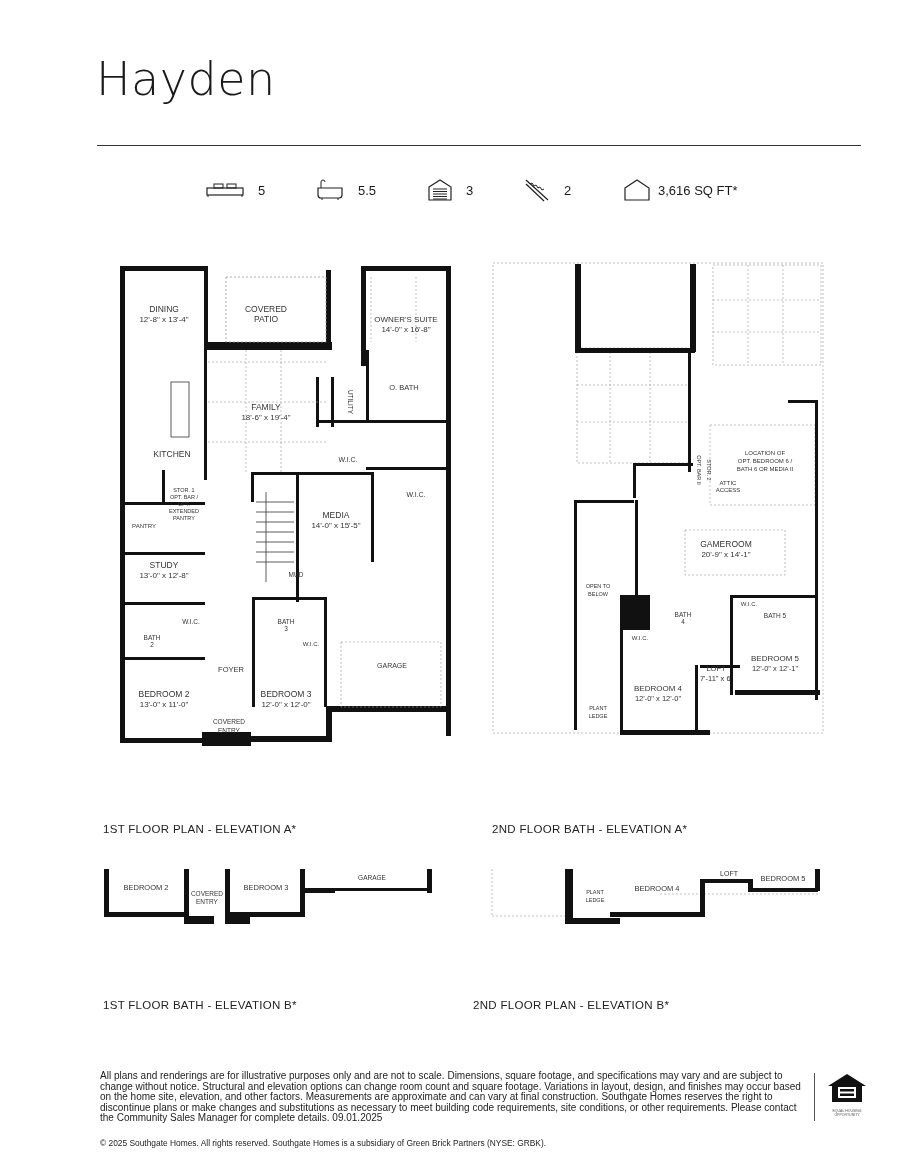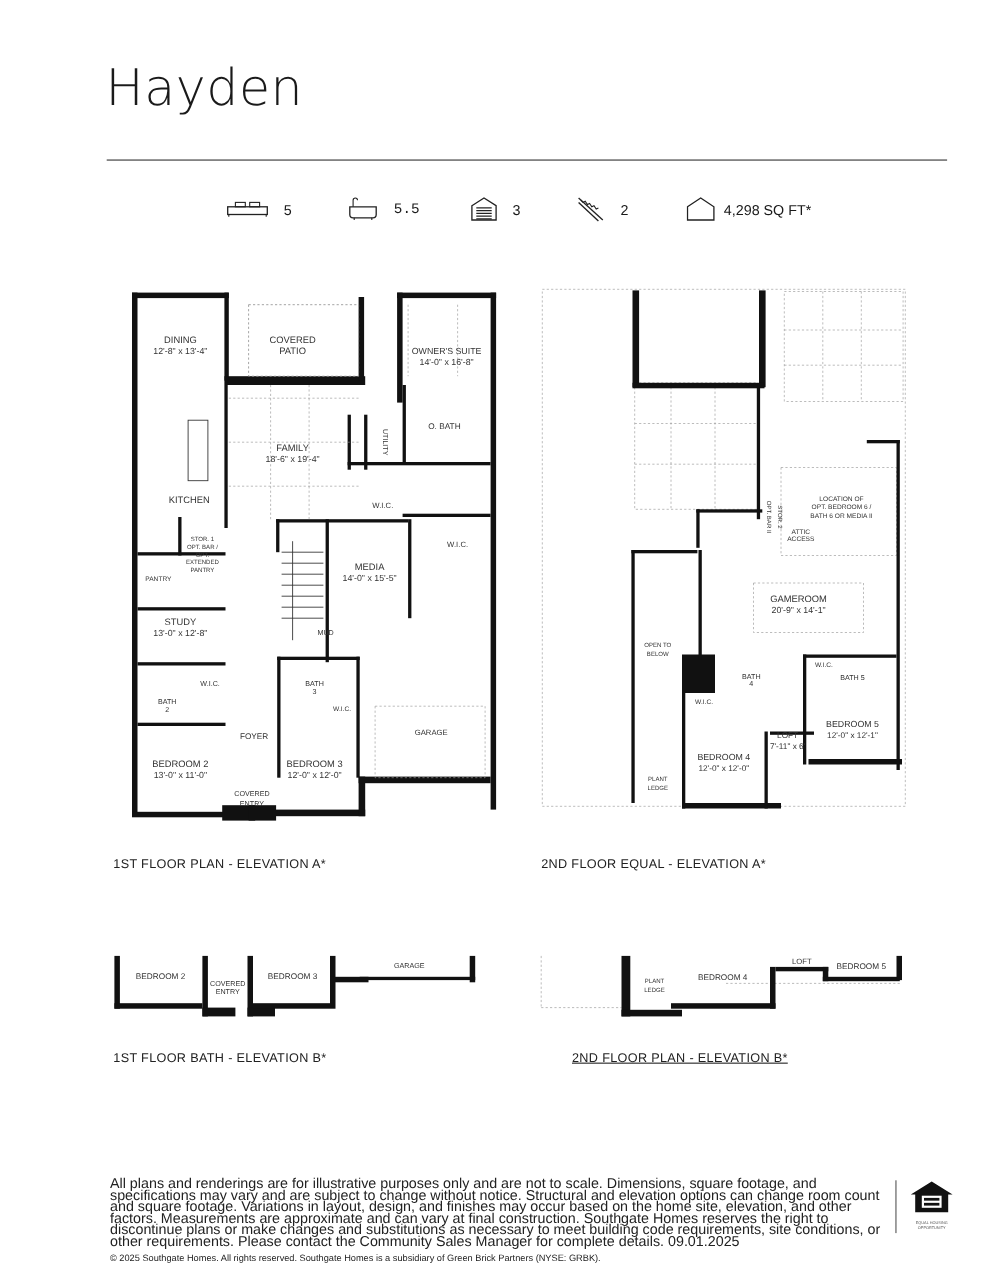--- a/index.html
+++ b/index.html
@@ -6,23 +6,23 @@
   html, body { width:900px; height:1165px; background:#ffffff; overflow:hidden; }
   body { font-family:"Liberation Sans", sans-serif; color:#1a1a1a; position:relative; }
   .title { position:absolute; left:96px; top:52px; font-family:"DejaVu Sans", sans-serif; font-weight:300; font-size:46px; letter-spacing:0.5px; color:#1a1a1a;text-align:center; }
   .rule { position:absolute; left:97px; top:145px; width:764px; height:1px; background:#333; }
   .specs { position:absolute; top:178px; left:206px; display:flex; align-items:center; }
   .spec { display:flex; align-items:center; margin-right:0; }
   .spec .val { font-size:13px; color:#1a1a1a; margin-left:14px; }
   .spec svg { display:block; }
   .plan { position:absolute; }
   .plan svg { display:block; }
-  .caption { position:absolute; font-size:11.5px; letter-spacing:0.3px; color:#222; }
+  .caption { position:absolute; font-size:11.5px; letter-spacing:0.3px; color:#222;margin-top:43px; }
   .rl { font-family:"Liberation Sans", sans-serif; fill:#333; text-anchor:middle; }
-  .disc { position:absolute; left:100px; top:1071px; width:705px; font-size:13px; line-height:10.6px; color:#222; }
+  .disc { position:absolute; left:100px; top:1071px; width:705px; font-size:10px; line-height:10.6px; color:#222; }
   .copy { position:absolute; left:100px; top:1138px; font-size:8.4px; color:#222; }
   .eho-div { position:absolute; left:814px; top:1073px; width:1px; height:48px; background:#555; }
   .eho { position:absolute; left:826px; top:1073px; width:42px; }
   .eho-txt { font-size:3.5px; color:#555; text-align:center; line-height:4px; margin-top:2px; }
 </style>
 </head>
 <body>
 
 <div class="title">Hayden</div>
 <div class="rule"></div>
@@ -33,21 +33,21 @@
       <svg width="38" height="16" viewBox="0 0 38 16">
           <rect x="1" y="6" width="36" height="7" fill="none" stroke="#222" stroke-width="1.2"></rect>
           <rect x="8" y="2" width="9" height="4" fill="none" stroke="#222" stroke-width="1"></rect>
           <rect x="21" y="2" width="9" height="4" fill="none" stroke="#222" stroke-width="1"></rect>
           <line x1="2" y1="13" x2="2" y2="15" stroke="#222"></line>
           <line x1="36" y1="13" x2="36" y2="15" stroke="#222"></line>
         </svg>
     </span>
     <span class="val">5</span>
   </div>
-  <div class="spec" style="width:112px;font-family:Liberation Mono, monospace;">
+  <div class="spec" style="width:112px;">
     <span>
       <svg width="28" height="22" viewBox="0 0 28 22">
           <path d="M2 9 H26 V16 Q26 19 23 19 H5 Q2 19 2 16 Z" fill="none" stroke="#222" stroke-width="1.2"></path>
           <path d="M5 9 V3 Q5 1 7 1 Q9 1 9 3" fill="none" stroke="#222" stroke-width="1"></path>
           <line x1="6" y1="19" x2="6" y2="21" stroke="#222"></line>
           <line x1="22" y1="19" x2="22" y2="21" stroke="#222"></line>
         </svg>
     </span>
     <span class="val">5.5</span>
   </div>
@@ -75,21 +75,21 @@
         </svg>
     </span>
     <span class="val">2</span>
   </div>
   <div class="spec">
     <span>
       <svg width="26" height="22" viewBox="0 0 26 22">
           <path d="M1 9 L13 1 L25 9 V21 H1 Z" fill="none" stroke="#222" stroke-width="1.2"></path>
         </svg>
     </span>
-    <span class="val" style="margin-left:8px;">4,298 SQ FT*</span>
+    <span class="val" style="margin-left:8px;">3,616 SQ FT*</span>
   </div>
 </div>
 
 <div class="plan" style="left:116px; top:262px;">
   <svg width="345" height="490" viewBox="0 0 345 490">
     <g fill="#111">
 
       <rect x="4" y="4" width="5" height="476"></rect>
       <rect x="4" y="4" width="88" height="5"></rect>
       <rect x="88" y="4" width="4" height="80"></rect>
@@ -240,21 +240,21 @@
     <text class="rl" x="226" y="411" font-size="7.5">LOFT</text>
     <text class="rl" x="226" y="421" font-size="7.5">7'-11" x 6'</text>
     <text class="rl" x="168" y="431" font-size="8">BEDROOM 4</text>
     <text class="rl" x="168" y="441" font-size="7.5">12'-0" x 12'-0"</text>
     <text class="rl" x="285" y="401" font-size="8">BEDROOM 5</text>
     <text class="rl" x="285" y="411" font-size="7.5">12'-0" x 12'-1"</text>
     <text class="rl" x="108" y="450" font-size="5.5">PLANT</text>
     <text class="rl" x="108" y="458" font-size="5.5">LEDGE</text>
   </svg>
 </div>
-<div class="caption" style="left:492px; top:780px;">2ND FLOOR EQUAL - ELEVATION A*</div>
+<div class="caption" style="left:492px; top:780px;">2ND FLOOR BATH - ELEVATION A*</div>
 
 <div class="plan" style="left:100px; top:866px;">
   <svg width="345" height="60" viewBox="0 0 345 60">
     <g fill="#111">
       <rect x="4" y="3" width="5" height="48"></rect>
       <rect x="4" y="46" width="80" height="5"></rect>
       <rect x="84" y="3" width="5" height="55"></rect>
       <rect x="84" y="50" width="30" height="8"></rect>
       <rect x="125" y="3" width="5" height="55"></rect>
       <rect x="125" y="50" width="25" height="8"></rect>
@@ -290,21 +290,21 @@
       <rect x="258" y="22" width="70" height="4"></rect>
       <rect x="325" y="3" width="5" height="22"></rect>
     </g>
     <text class="rl" x="105" y="28" font-size="5.5">PLANT</text>
     <text class="rl" x="105" y="36" font-size="5.5">LEDGE</text>
     <text class="rl" x="167" y="25" font-size="7.5">BEDROOM 4</text>
     <text class="rl" x="239" y="10" font-size="7">LOFT</text>
     <text class="rl" x="293" y="15" font-size="7.5">BEDROOM 5</text>
   </svg>
 </div>
-<div class="caption" style="left:520px; top:956px;text-decoration:underline;">2ND FLOOR PLAN - ELEVATION B*</div>
+<div class="caption" style="left:473px; top:956px;">2ND FLOOR PLAN - ELEVATION B*</div>
 
 <div class="disc">All plans and renderings are for illustrative purposes only and are not to scale. Dimensions, square footage, and specifications may vary and are subject to change without notice. Structural and elevation options can change room count and square footage. Variations in layout, design, and finishes may occur based on the home site, elevation, and other factors. Measurements are approximate and can vary at final construction. Southgate Homes reserves the right to discontinue plans or make changes and substitutions as necessary to meet building code requirements, site conditions, or other requirements. Please contact the Community Sales Manager for complete details. 09.01.2025</div>
 <div class="copy">© 2025 Southgate Homes. All rights reserved. Southgate Homes is a subsidiary of Green Brick Partners (NYSE: GRBK).</div>
 <div class="eho-div"></div>
 <div class="eho">
   <svg width="42" height="30" viewBox="0 0 42 30">
     <path d="M21 1 L2 13 H6 V29 H36 V13 H40 Z" fill="#111"></path>
     <rect x="12" y="14" width="18" height="11" fill="#fff"></rect>
     <rect x="14" y="16" width="14" height="2.5" fill="#111"></rect>
     <rect x="14" y="20.5" width="14" height="2.5" fill="#111"></rect>

